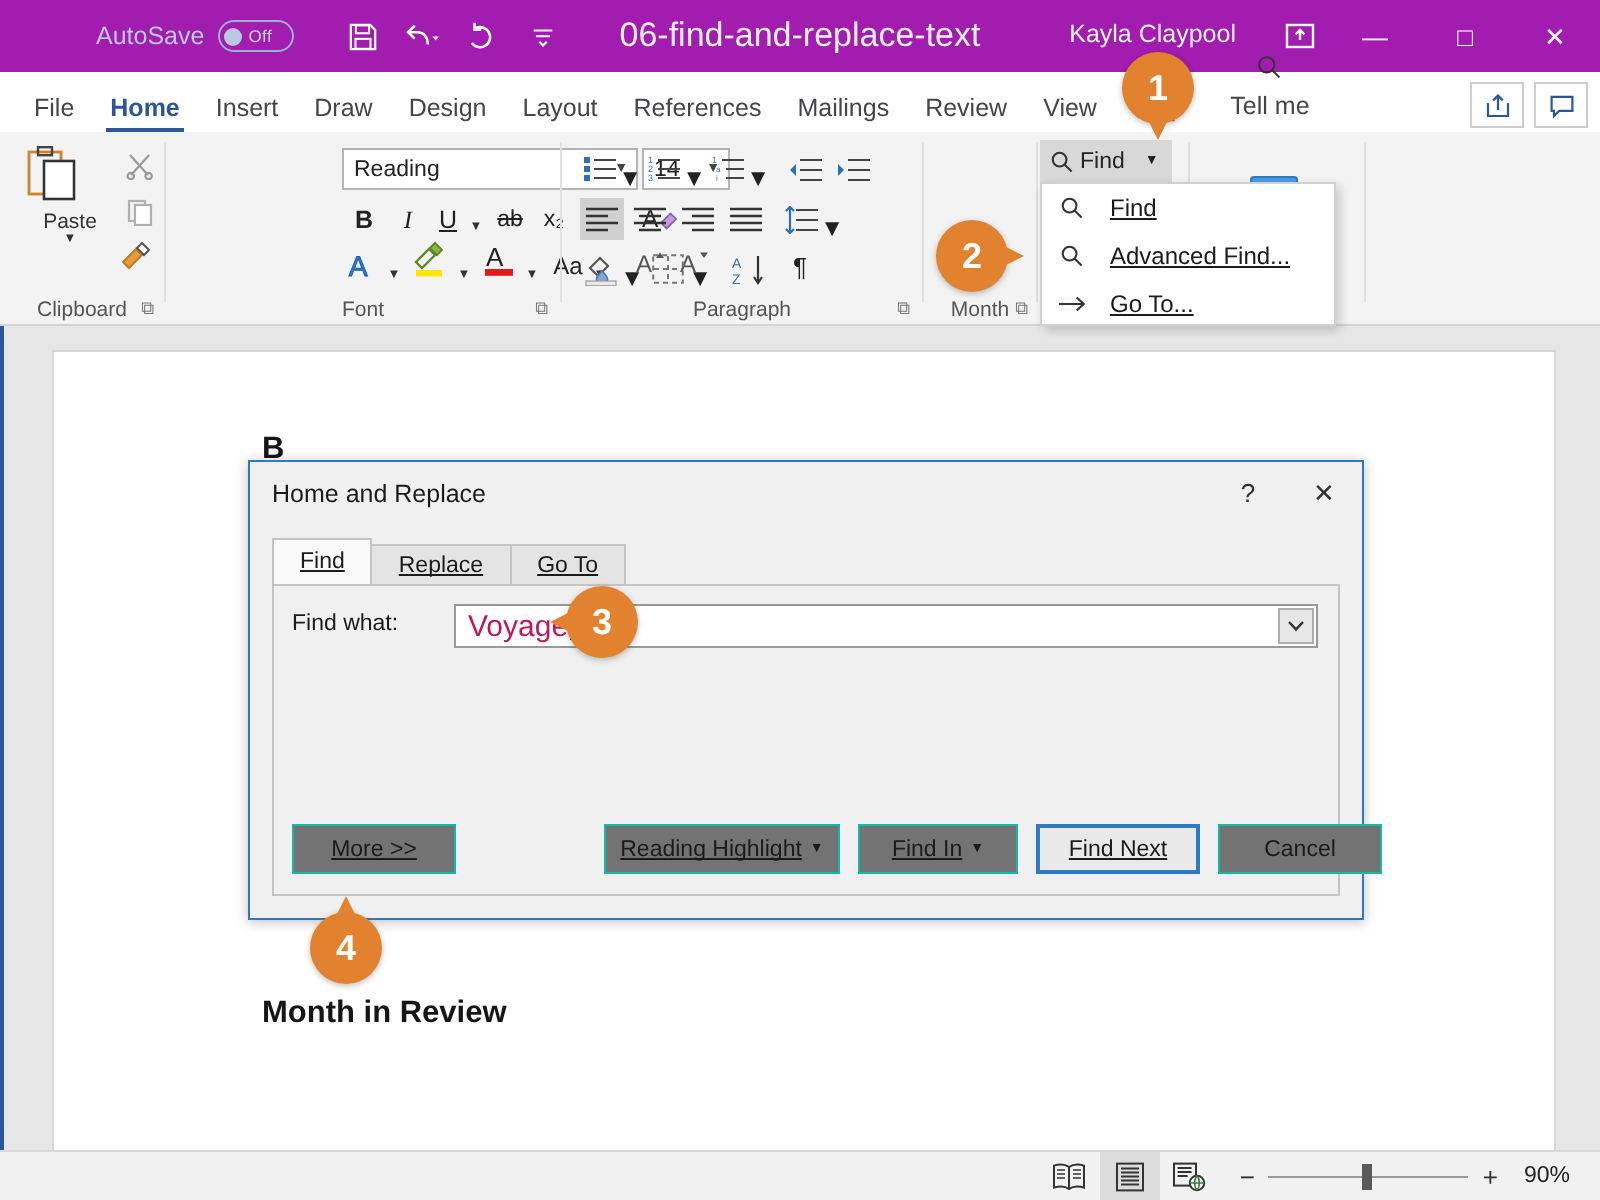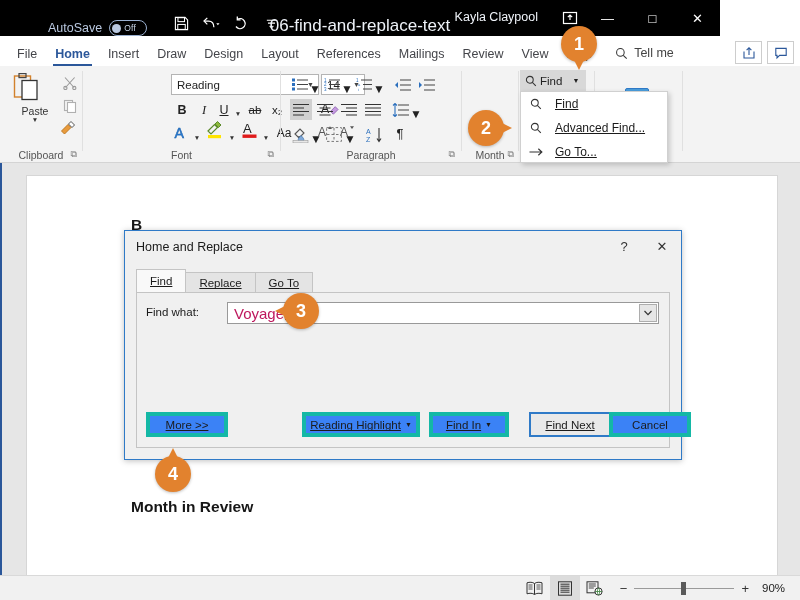--- a/index.html
+++ b/index.html
@@ -6,23 +6,23 @@
   html, body {
     width: 800px; height: 600px;
     font-family: "Liberation Sans", sans-serif;
     overflow: hidden;
     background: #ffffff;
   }
   #app { position: relative; width: 800px; height: 600px; }
 
   
   .titlebar {
-    position: absolute; left: 0; top: 0; width: 720px; height: 36px;
-    background: #000000; color: #fff;
-    display: flex; align-items: flex-end;
+    position: absolute; left: 0; top: 0; width: 800px; height: 36px;
+    background: #a21caf; color: #fff;
+    display: flex; align-items: center;
   }
   .autosave-wrap { display: flex; align-items: center; margin-left: 48px; gap: 7px; }
   .autosave-label { font-size: 12.5px; color: #b9c8e0; }
   .toggle {
     width: 38px; height: 16px; border-radius: 8px;
     border: 1px solid #9ab0d0; display: flex; align-items: center; gap: 3px;
     padding-left: 2px;
   }
   .toggle .knob { width: 9px; height: 9px; border-radius: 50%; background: #b9c8e0; }
   .toggle .off { font-size: 8.5px; color: #c7d4e6; letter-spacing: .2px; }
@@ -59,21 +59,21 @@
     line-height: 1;
   }
   .tab.first { margin-left: 8px; }
   .tab.active { color: #2b579a; font-weight: bold; }
   .tab.active::after {
     content: ""; position: absolute; left: 7px; right: 7px; bottom: 0; height: 2.5px;
     background: #2b579a;
   }
   .tellme {
     display: flex; align-items: center; gap: 6px;
-    font-size: 12.5px; color: #444; padding: 0 0 6px 14px;
+    font-size: 12.5px; color: #444; padding: 0 0 6px 14px; flex-direction: column;
   }
   .tab-right { position: absolute; right: 6px; bottom: 2px; display: flex; gap: 5px; }
   .tab-sq {
     width: 27px; height: 23px; border: 1px solid #cdcdcd; background: #fff;
     display: flex; align-items: center; justify-content: center;
   }
 
   
   .ribbon {
     position: absolute; left: 0; top: 66px; width: 800px; height: 97px;
@@ -189,21 +189,21 @@
     display: inline-block; width: 1px; height: 13px; background: #111; margin-left: 1px;
     vertical-align: middle;
   }
   .fr-combo-arrow {
     position: absolute; right: 1px; top: 1px; width: 18px; height: 18px;
     background: #e6e6e6; border: 1px solid #adadad;
     display: flex; align-items: center; justify-content: center; font-size: 8px; color: #333;
   }
   .fr-buttons { position: absolute; left: 0; right: 0; bottom: 10px; height: 25px; }
   .btn {
-    position: absolute; height: 25px; background: #3b82f6; border: 4px solid #14b8a6;
+    position: absolute; height: 25px; background: #737373; border: 1px solid #14b8a6;
     font-size: 11.5px; color: #1b1b1b;
     display: flex; align-items: center; justify-content: center; gap: 4px;
   }
   .btn.primary { border: 2px solid #2f7ac7; background: #e9e9e9; }
   .btn .bcaret { font-size: 7px; }
 
   
   .badge {
     position: absolute; width: 36px; height: 36px; border-radius: 50%;
     background: #e2822e; color: #fff; font-size: 18px; font-weight: bold;
@@ -661,21 +661,21 @@
           <span class="ul1">More &gt;&gt;</span>
         </div>
         <div class="btn" style="left:165px; width:118px;">
           <span class="ul1">Reading Highlight</span>
           <span class="bcaret">▼</span>
         </div>
         <div class="btn" style="left:292px; width:80px;">
           <span class="ul1">Find In</span>
           <span class="bcaret">▼</span>
         </div>
-        <div class="btn primary" style="left:392px; width:82px;">
+        <div class="btn primary" style="left:381px; width:82px;">
           <span class="ul1">Find Next</span>
         </div>
         <div class="btn" style="left:472px; width:82px;">
           <span>Cancel</span>
         </div>
       </div>
     </div>
   </div>
 
   <div class="badge down" style="left:561px; top:26px;">

